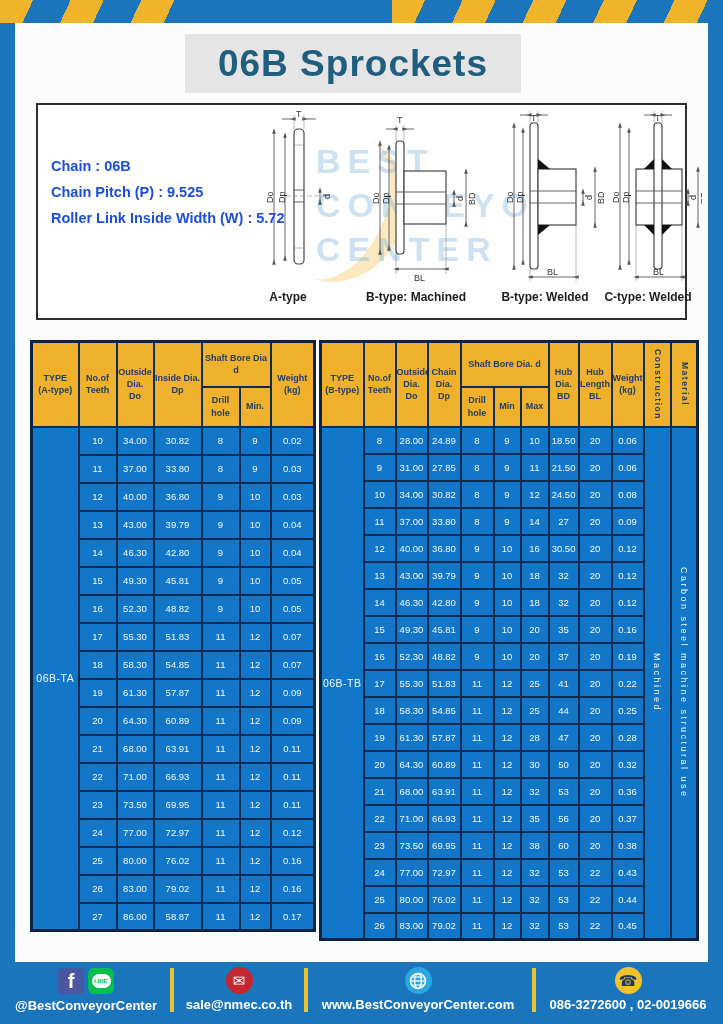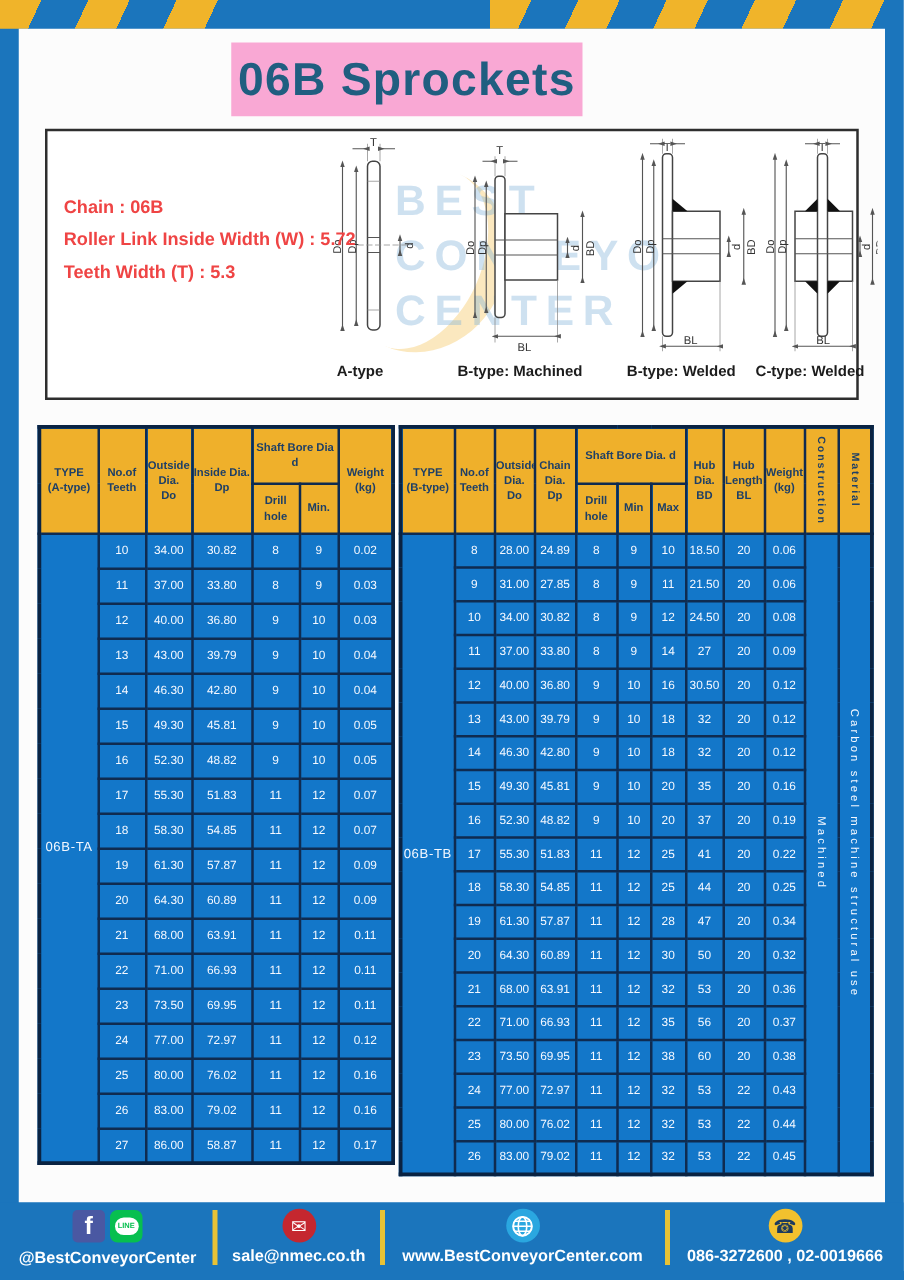--- a/index.html
+++ b/index.html
@@ -8,27 +8,27 @@
 
   
   .stripe-band{position:absolute;top:0;height:23px;background:repeating-linear-gradient(115deg,#f0b42a 0 30px,rgba(0,0,0,0) 30px 64px);}
   .stripe-left{left:0;width:196px;}
   .stripe-right{left:392px;width:331px;}
 
   
   .content{position:absolute;left:15px;top:23px;width:693px;height:939px;background:#fcfcfc;}
 
   
-  .title-banner{position:absolute;left:170px;top:11px;width:281px;height:59px;background:#f9a8d4;display:flex;align-items:center;justify-content:center;}
+  .title-banner{position:absolute;left:170px;top:11px;width:336px;height:59px;background:#e5e5e5;display:flex;align-items:center;justify-content:center;}
   .title-banner h1{margin:0;font-size:37px;font-weight:bold;color:#205e80;letter-spacing:1px;}
 
   
   .diagram-box{position:absolute;left:21px;top:80px;width:647px;height:213px;background:#fff;border:2px solid #2e2e2e;}
   .specs{position:absolute;left:13px;top:48px;z-index:3;}
-  .specs div{font-size:14.5px;font-weight:bold;color:#ef4444;line-height:26px;white-space:nowrap;}
+  .specs div{font-size:14.5px;font-weight:bold;color:#1d4ed8;line-height:26px;white-space:nowrap;}
 
   .watermark{position:absolute;left:278px;top:34px;width:310px;text-align:left;z-index:1;
     font-weight:bold;font-size:34px;line-height:44px;letter-spacing:7px;color:rgba(125,175,215,0.38);}
   .wm-swoosh{position:absolute;left:232px;top:28px;width:115px;height:150px;border-radius:50%;
     border-right:20px solid rgba(243,186,60,0.33);transform:rotate(24deg);z-index:1;}
 
   .diagram{position:absolute;top:4px;z-index:2;text-align:center;}
   .diagram .caption{font-size:12px;font-weight:bold;color:#1c1c1c;margin-top:1px;white-space:nowrap;}
   .diagram svg{display:block;margin:0 auto;}
 
@@ -83,22 +83,22 @@
     <div class="diagram-box">
       <div class="wm-swoosh"></div>
       <div class="watermark">
         <div>BEST</div>
         <div>CONVEYOR</div>
         <div>CENTER</div>
       </div>
 
       <div class="specs">
         <div>Chain  : 06B</div>
+        <div>Chain Pitch (P)  :  9.525</div>
         <div>Roller Link Inside Width (W)  :  5.72</div>
-        <div>Teeth Width (T)  :  5.3</div>
       </div>
 
       <div class="diagram" style="left:200px;width:100px;">
         <svg width="100" height="180" viewBox="0 0 100 180">
           <defs>
               <marker id="a1" markerWidth="6" markerHeight="6" refX="3" refY="3" orient="auto">
                 <path d="M0,3 L6,1 L6,5 Z" fill="#555"></path>
               </marker>
             </defs>
           <line class="extline" x1="56" y1="20" x2="56" y2="6"></line>
@@ -576,21 +576,21 @@
           </tr>
           <tr>
             <td>19</td>
             <td>61.30</td>
             <td>57.87</td>
             <td>11</td>
             <td>12</td>
             <td>28</td>
             <td>47</td>
             <td>20</td>
-            <td>0.34</td>
+            <td>0.28</td>
           </tr>
           <tr>
             <td>20</td>
             <td>64.30</td>
             <td>60.89</td>
             <td>11</td>
             <td>12</td>
             <td>30</td>
             <td>50</td>
             <td>20</td>

